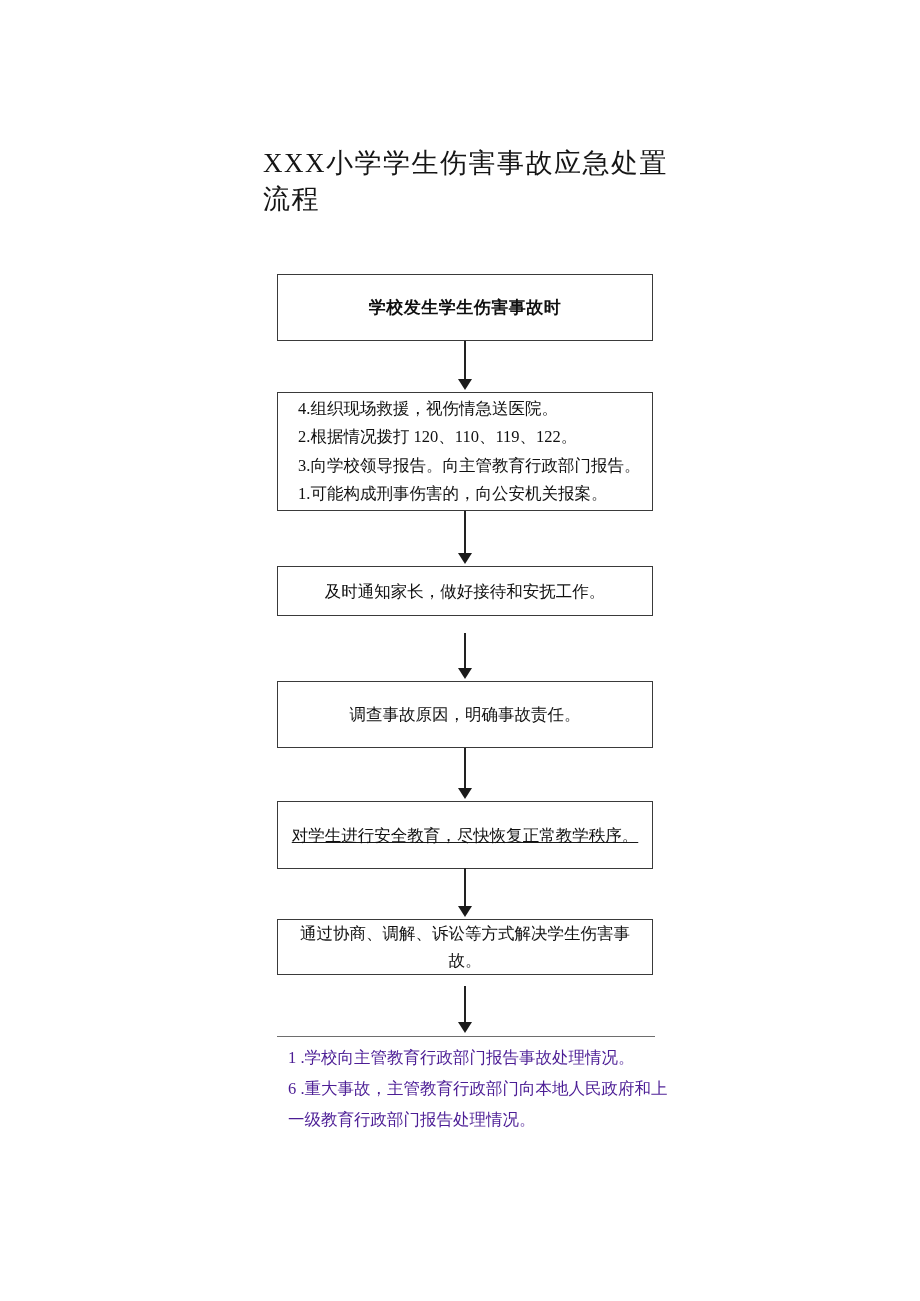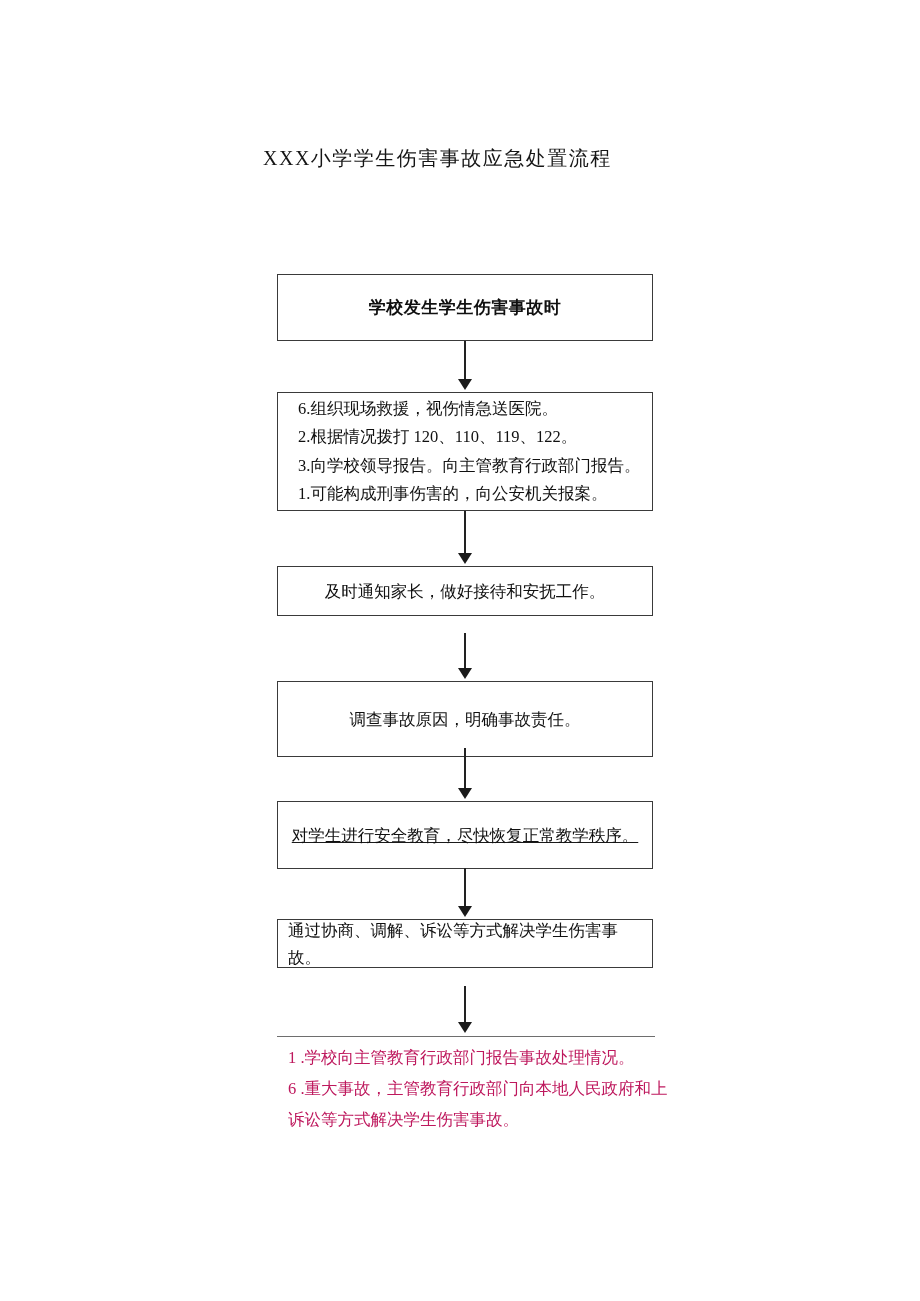--- a/index.html
+++ b/index.html
@@ -23,22 +23,22 @@
     height: 1301px;
     background: #ffffff;
   }
 
   
   .doc-title {
     position: absolute;
     left: 263px;
     top: 145px;
     width: 420px;
-    font-size: 20px;
-    line-height: 26px;
+    font-size: 27px;
+    line-height: 36px;
     letter-spacing: 1.5px;
     color: #151515;
     font-family: "Liberation Serif", "DejaVu Serif", serif;
     font-weight: 400;
     white-space: pre-wrap;
     word-break: break-all;
   }
 
   
   .flow {
@@ -57,20 +57,21 @@
     box-sizing: border-box;
     display: flex;
     align-items: center;
     justify-content: center;
   }
 
   .node-text {
     font-size: 16.5px;
     line-height: 27px;
     color: #101010;
+    text-align: center;
     font-family: "Liberation Serif", "DejaVu Serif", serif;
     padding: 0 10px;
   }
 
   .node-text.bold {
     font-weight: 700;
     font-size: 17px;
     letter-spacing: 0.5px;
   }
 
@@ -115,21 +116,21 @@
     background: #6e6e6e;
   }
 
   .footer-notes {
     position: absolute;
     left: 288px;
     top: 1042px;
     width: 390px;
     font-size: 16.5px;
     line-height: 31px;
-    color: #be185d;
+    color: #4c1d95;
     font-family: "Liberation Serif", "DejaVu Serif", serif;
   }
   .footer-line {
     white-space: pre-wrap;
   }
   .footer-line.indent {
     text-indent: 0;
   }
 </style>
 </head>
@@ -143,61 +144,61 @@
 
     <div class="node" style="top:0px; height:67px;">
       <div class="node-text bold">学校发生学生伤害事故时</div>
     </div>
 
     <div class="connector" style="top:67px; height:40px;"></div>
     <div class="arrowhead" style="top:105px;"></div>
 
     <div class="node" style="top:118px; height:119px;">
       <div class="node-list">
-        <div class="li">6.组织现场救援，视伤情急送医院。</div>
+        <div class="li">4.组织现场救援，视伤情急送医院。</div>
         <div class="li">2.根据情况拨打 120、110、119、122。</div>
         <div class="li">3.向学校领导报告。向主管教育行政部门报告。</div>
         <div class="li">1.可能构成刑事伤害的，向公安机关报案。</div>
       </div>
     </div>
 
     <div class="connector" style="top:237px; height:44px;"></div>
     <div class="arrowhead" style="top:279px;"></div>
 
     <div class="node" style="top:292px; height:50px;">
       <div class="node-text">及时通知家长，做好接待和安抚工作。</div>
     </div>
 
     <div class="connector" style="top:359px; height:37px;"></div>
     <div class="arrowhead" style="top:394px;"></div>
 
-    <div class="node" style="top:407px; height:76px;">
+    <div class="node" style="top:407px; height:67px;">
       <div class="node-text">调查事故原因，明确事故责任。</div>
     </div>
 
     <div class="connector" style="top:474px; height:42px;"></div>
     <div class="arrowhead" style="top:514px;"></div>
 
     <div class="node" style="top:527px; height:68px;text-decoration:underline;">
       <div class="node-text">对学生进行安全教育，尽快恢复正常教学秩序。</div>
     </div>
 
     <div class="connector" style="top:594px; height:40px;"></div>
     <div class="arrowhead" style="top:632px;"></div>
 
-    <div class="node" style="top:645px; height:49px;">
+    <div class="node" style="top:645px; height:56px;">
       <div class="node-text">通过协商、调解、诉讼等方式解决学生伤害事故。</div>
     </div>
 
     <div class="connector" style="top:712px; height:38px;"></div>
     <div class="arrowhead" style="top:748px;"></div>
 
   </div>
 
   <div class="footer-rule"></div>
 
   <div class="footer-notes">
     <div class="footer-line">1 .学校向主管教育行政部门报告事故处理情况。</div>
     <div class="footer-line">6 .重大事故，主管教育行政部门向本地人民政府和上</div>
-    <div class="footer-line indent">诉讼等方式解决学生伤害事故。</div>
+    <div class="footer-line indent">一级教育行政部门报告处理情况。</div>
   </div>
 
 </div>
 
 </body></html>

